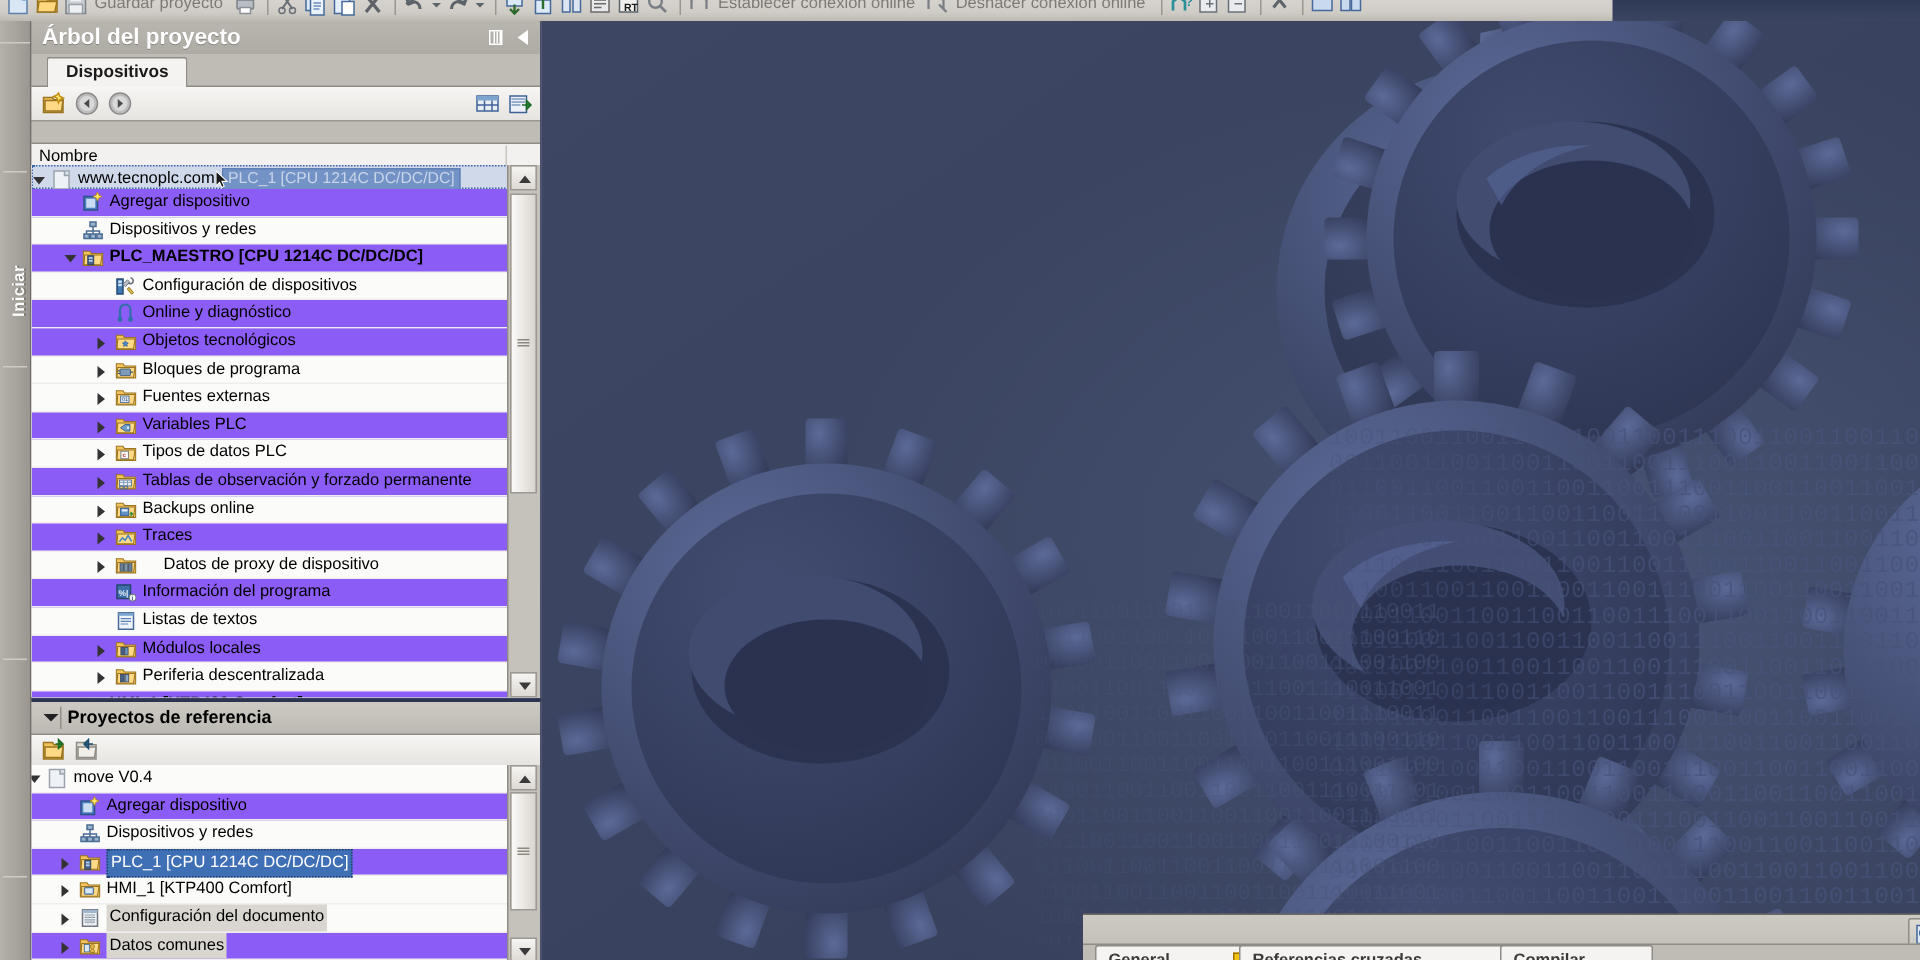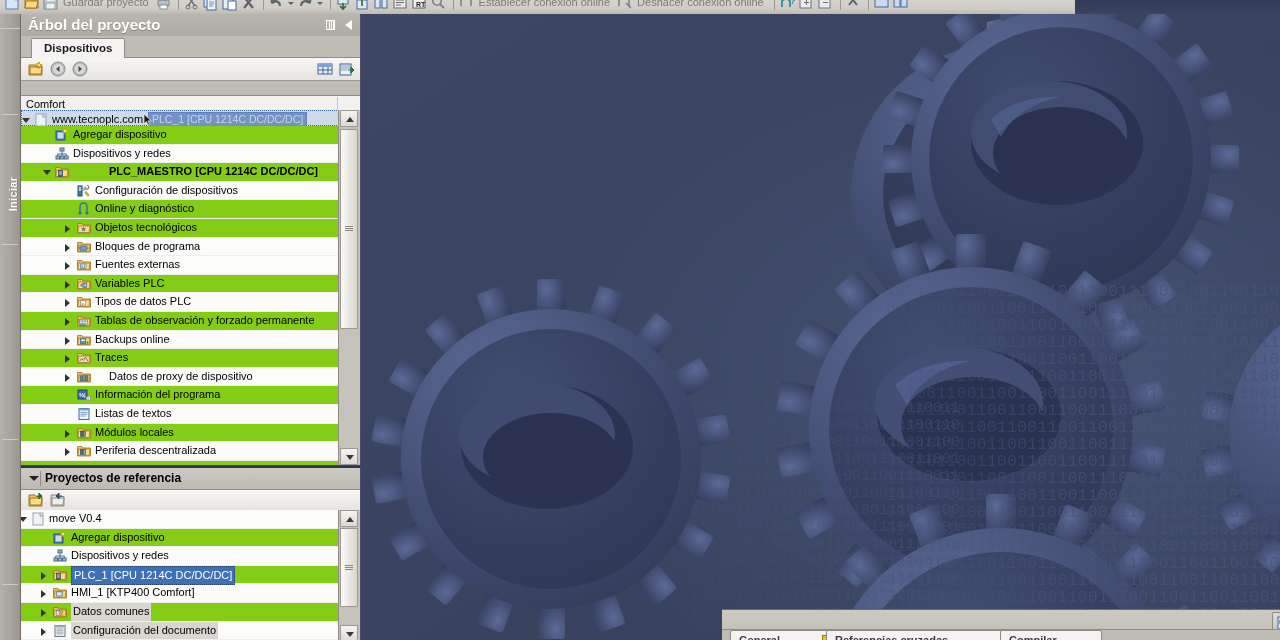--- a/index.html
+++ b/index.html
@@ -91,27 +91,27 @@
     background:#fbfbfa;overflow:hidden;
   }
   .tree-scrollpane{position:absolute;left:0;top:0;right:21px;bottom:0;overflow:hidden;background:#fbfbfa;}
 
   .row{
     height:17.6px;line-height:17.6px;position:relative;
     white-space:nowrap;font-size:11px;color:#000;
     border-bottom:1px solid #efeeec;
     padding-left:2px;
   }
-  .row.alt{background:#84cc16;}
+  .row.alt{background:#8b5cf6;}
   .exp{position:absolute;top:6px;width:8px;height:8px;}
   .exp.closed{border-top:4px solid transparent;border-bottom:4px solid transparent;border-left:5px solid #333;width:0;height:0;}
   .exp.open{border-left:4px solid transparent;border-right:4px solid transparent;border-top:5px solid #333;width:0;height:0;top:7px;}
   .ico{position:absolute;top:2px;width:14px;height:14px;}
   .lbl{position:absolute;top:0;white-space:nowrap;}
-  .lbl.bold{font-weight:bold;margin-left:36px;}
+  .lbl.bold{font-weight:bold;}
 
   
   .row.dragrow{background:#cfd9ea;border:1px dotted #3a64a8;height:16px;line-height:16px;box-sizing:border-box;}
   .ghost{
     position:absolute;left:126px;top:1px;height:13px;line-height:13px;
     background:#6f8fc4;color:#c9d6ea;font-size:10.5px;
     padding:0 3px;opacity:.95;white-space:nowrap;
     border:1px solid #5a7db5;
   }
   .dragcursor{position:absolute;left:122px;top:3px;width:10px;height:11px;}
@@ -435,21 +435,21 @@
         <svg width="16" height="16" viewBox="0 0 16 16">
             <rect x="1" y="3" width="11" height="11" fill="#eef2f7" stroke="#3f6296"></rect>
             <path d="M2 5h9M2 7h9M2 9h6" stroke="#7e9cc2"></path>
             <path d="M9 9h6M12 6l3 3-3 3z" fill="#2f8f3a" stroke="#1d6b26"></path>
           </svg>
       </span>
     </div>
 
     <div class="gapbar"></div>
 
-    <div class="colhdr">Comfort</div>
+    <div class="colhdr">Nombre</div>
 
     <div class="tree-body">
       <div class="tree-scrollpane" id="treeRows">
           <div class="row dragrow">
             <span class="exp open" style="left: 0px;"></span>
             <span class="ico" style="left: 12px;"><svg width="14" height="14" viewBox="0 0 14 14">
                 <rect x="2" y="1" width="10" height="12" fill="#eef2f7" stroke="#9aa3ad"></rect>
                 <path d="M9 1v3h3" fill="#cfd8e2" stroke="#9aa3ad"></path>
               </svg></span>
             <span class="lbl" style="left: 30px;">www.tecnoplc.com</span>
@@ -726,40 +726,40 @@
           <div class="row">
             <span class="exp closed" style="left: 20px;"></span>
             <span class="ico" style="left: 32px;"><svg width="14" height="14" viewBox="0 0 14 14">
        <path d="M0.5 2.5h4.5l1 1.5h7.5v8H0.5z" fill="#f3c45b" stroke="#9a7420" stroke-width=".8"></path>
        <path d="M1.5 5h11.5l-1 6.5H1z" fill="#ffda86" stroke="#9a7420" stroke-width=".7"></path>
                 <rect x="3.2" y="5.6" width="6.2" height="4.6" rx=".6" fill="#8fb3d6" stroke="#3d6288" stroke-width=".6"></rect>
                 <rect x="4" y="6.4" width="4.6" height="3" fill="#d6e8f8"></rect>
      </svg></span>
             <span class="lbl" style="left: 50px;">HMI_1 [KTP400 Comfort]</span>
           </div>
-          <div class="row alt">
-            <span class="exp closed" style="left: 20px;"></span>
-            <span class="ico" style="left: 32px;"><svg width="14" height="14" viewBox="0 0 14 14">
-       <path d="M0.5 2.5h4.5l1 1.5h7.5v8H0.5z" fill="#f3c45b" stroke="#9a7420" stroke-width=".8"></path>
-       <path d="M1.5 5h11.5l-1 6.5H1z" fill="#ffda86" stroke="#9a7420" stroke-width=".7"></path>
-                <rect x="3.2" y="5.6" width="3.4" height="5" fill="#dce7f3" stroke="#4a6c92" stroke-width=".6"></rect>
-                <circle cx="8.6" cy="7" r="1.4" fill="#e8b84a" stroke="#8a6e14" stroke-width=".5"></circle>
-                <path d="M7.2 11c0-1.5.6-2.4 1.4-2.4S10 9.5 10 11z" fill="#e8b84a" stroke="#8a6e14" stroke-width=".5"></path>
-     </svg></span>
-            <span class="lbl sel-gray" style="left: 50px;">Datos comunes</span>
-          </div>
           <div class="row">
             <span class="exp closed" style="left: 20px;"></span>
             <span class="ico" style="left: 32px;"><svg width="14" height="14" viewBox="0 0 14 14">
                 <rect x="2" y="1.5" width="10" height="11" fill="#f2f5f9" stroke="#6d737a"></rect>
                 <rect x="2" y="1.5" width="10" height="2.2" fill="#9fb6cd"></rect>
                 <path d="M3.4 5h7M3.4 6.6h7M3.4 8.2h7M3.4 9.8h7" stroke="#8a97a6" stroke-width=".8"></path>
                 <path d="M5.6 4v8.5M8.2 4v8.5" stroke="#c3ccd6" stroke-width=".7"></path>
               </svg></span>
             <span class="lbl sel-gray" style="left: 50px;">Configuración del documento</span>
+          </div>
+          <div class="row alt">
+            <span class="exp closed" style="left: 20px;"></span>
+            <span class="ico" style="left: 32px;"><svg width="14" height="14" viewBox="0 0 14 14">
+       <path d="M0.5 2.5h4.5l1 1.5h7.5v8H0.5z" fill="#f3c45b" stroke="#9a7420" stroke-width=".8"></path>
+       <path d="M1.5 5h11.5l-1 6.5H1z" fill="#ffda86" stroke="#9a7420" stroke-width=".7"></path>
+                <rect x="3.2" y="5.6" width="3.4" height="5" fill="#dce7f3" stroke="#4a6c92" stroke-width=".6"></rect>
+                <circle cx="8.6" cy="7" r="1.4" fill="#e8b84a" stroke="#8a6e14" stroke-width=".5"></circle>
+                <path d="M7.2 11c0-1.5.6-2.4 1.4-2.4S10 9.5 10 11z" fill="#e8b84a" stroke="#8a6e14" stroke-width=".5"></path>
+     </svg></span>
+            <span class="lbl sel-gray" style="left: 50px;">Datos comunes</span>
           </div>
         </div>
       <div class="vscroll">
         <div class="sb-btn up">
             <span class="sb-caret u"></span>
           </div>
         <div class="sb-thumb" style="top:18px;height:79px">
           <span class="sb-grip">
               <i></i>
               <i></i>

